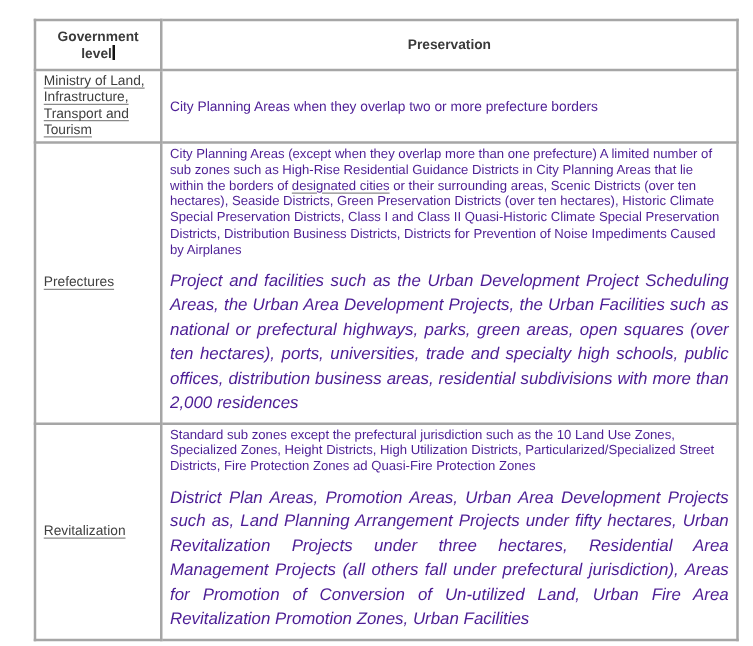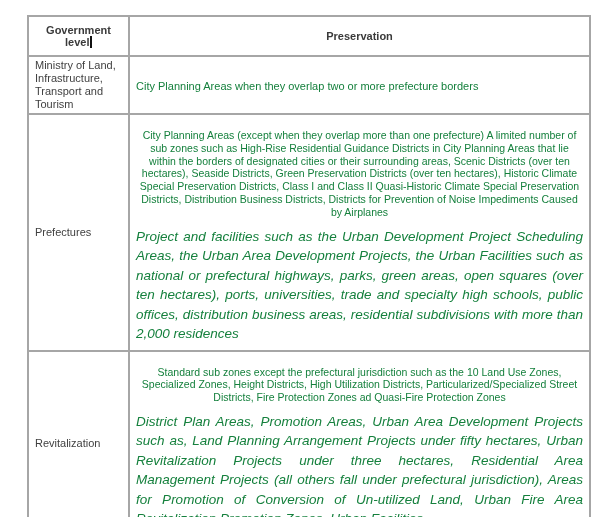--- a/index.html
+++ b/index.html
@@ -52,38 +52,39 @@
     margin-left: 1px;
     vertical-align: -2px;
   }
   td.level-cell {
     font-size: 11px;
     line-height: 13px;
     vertical-align: middle;
     color: #3f3f3f;
   }
   .u-link {
+    text-decoration: underline;
     text-decoration-color: #8a8a8a;
     text-underline-offset: 2px;
     cursor: pointer;
   }
   td.jur-cell {
     vertical-align: middle;
-    color: #15803d;
+    color: #4c1d95;
   }
   td.jur-cell.top { vertical-align: top; }
   .single-line {
     font-size: 11px;
     line-height: 14px;
   }
   .small-para {
     font-size: 10.5px;
     line-height: 12.8px;
-    margin: 12px 0 0 0;
-    text-align: center;
+    margin: 0 0 0 0;
+    text-align: left;
   }
   .big-para {
     font-size: 13.5px;
     line-height: 19.5px;
     margin: 8px 0 4px 0;
     text-align: justify;
     font-style: italic;
   }
   tr.row-ministry { height: 58px; }
   tr.row-prefectures { height: 214px; }

